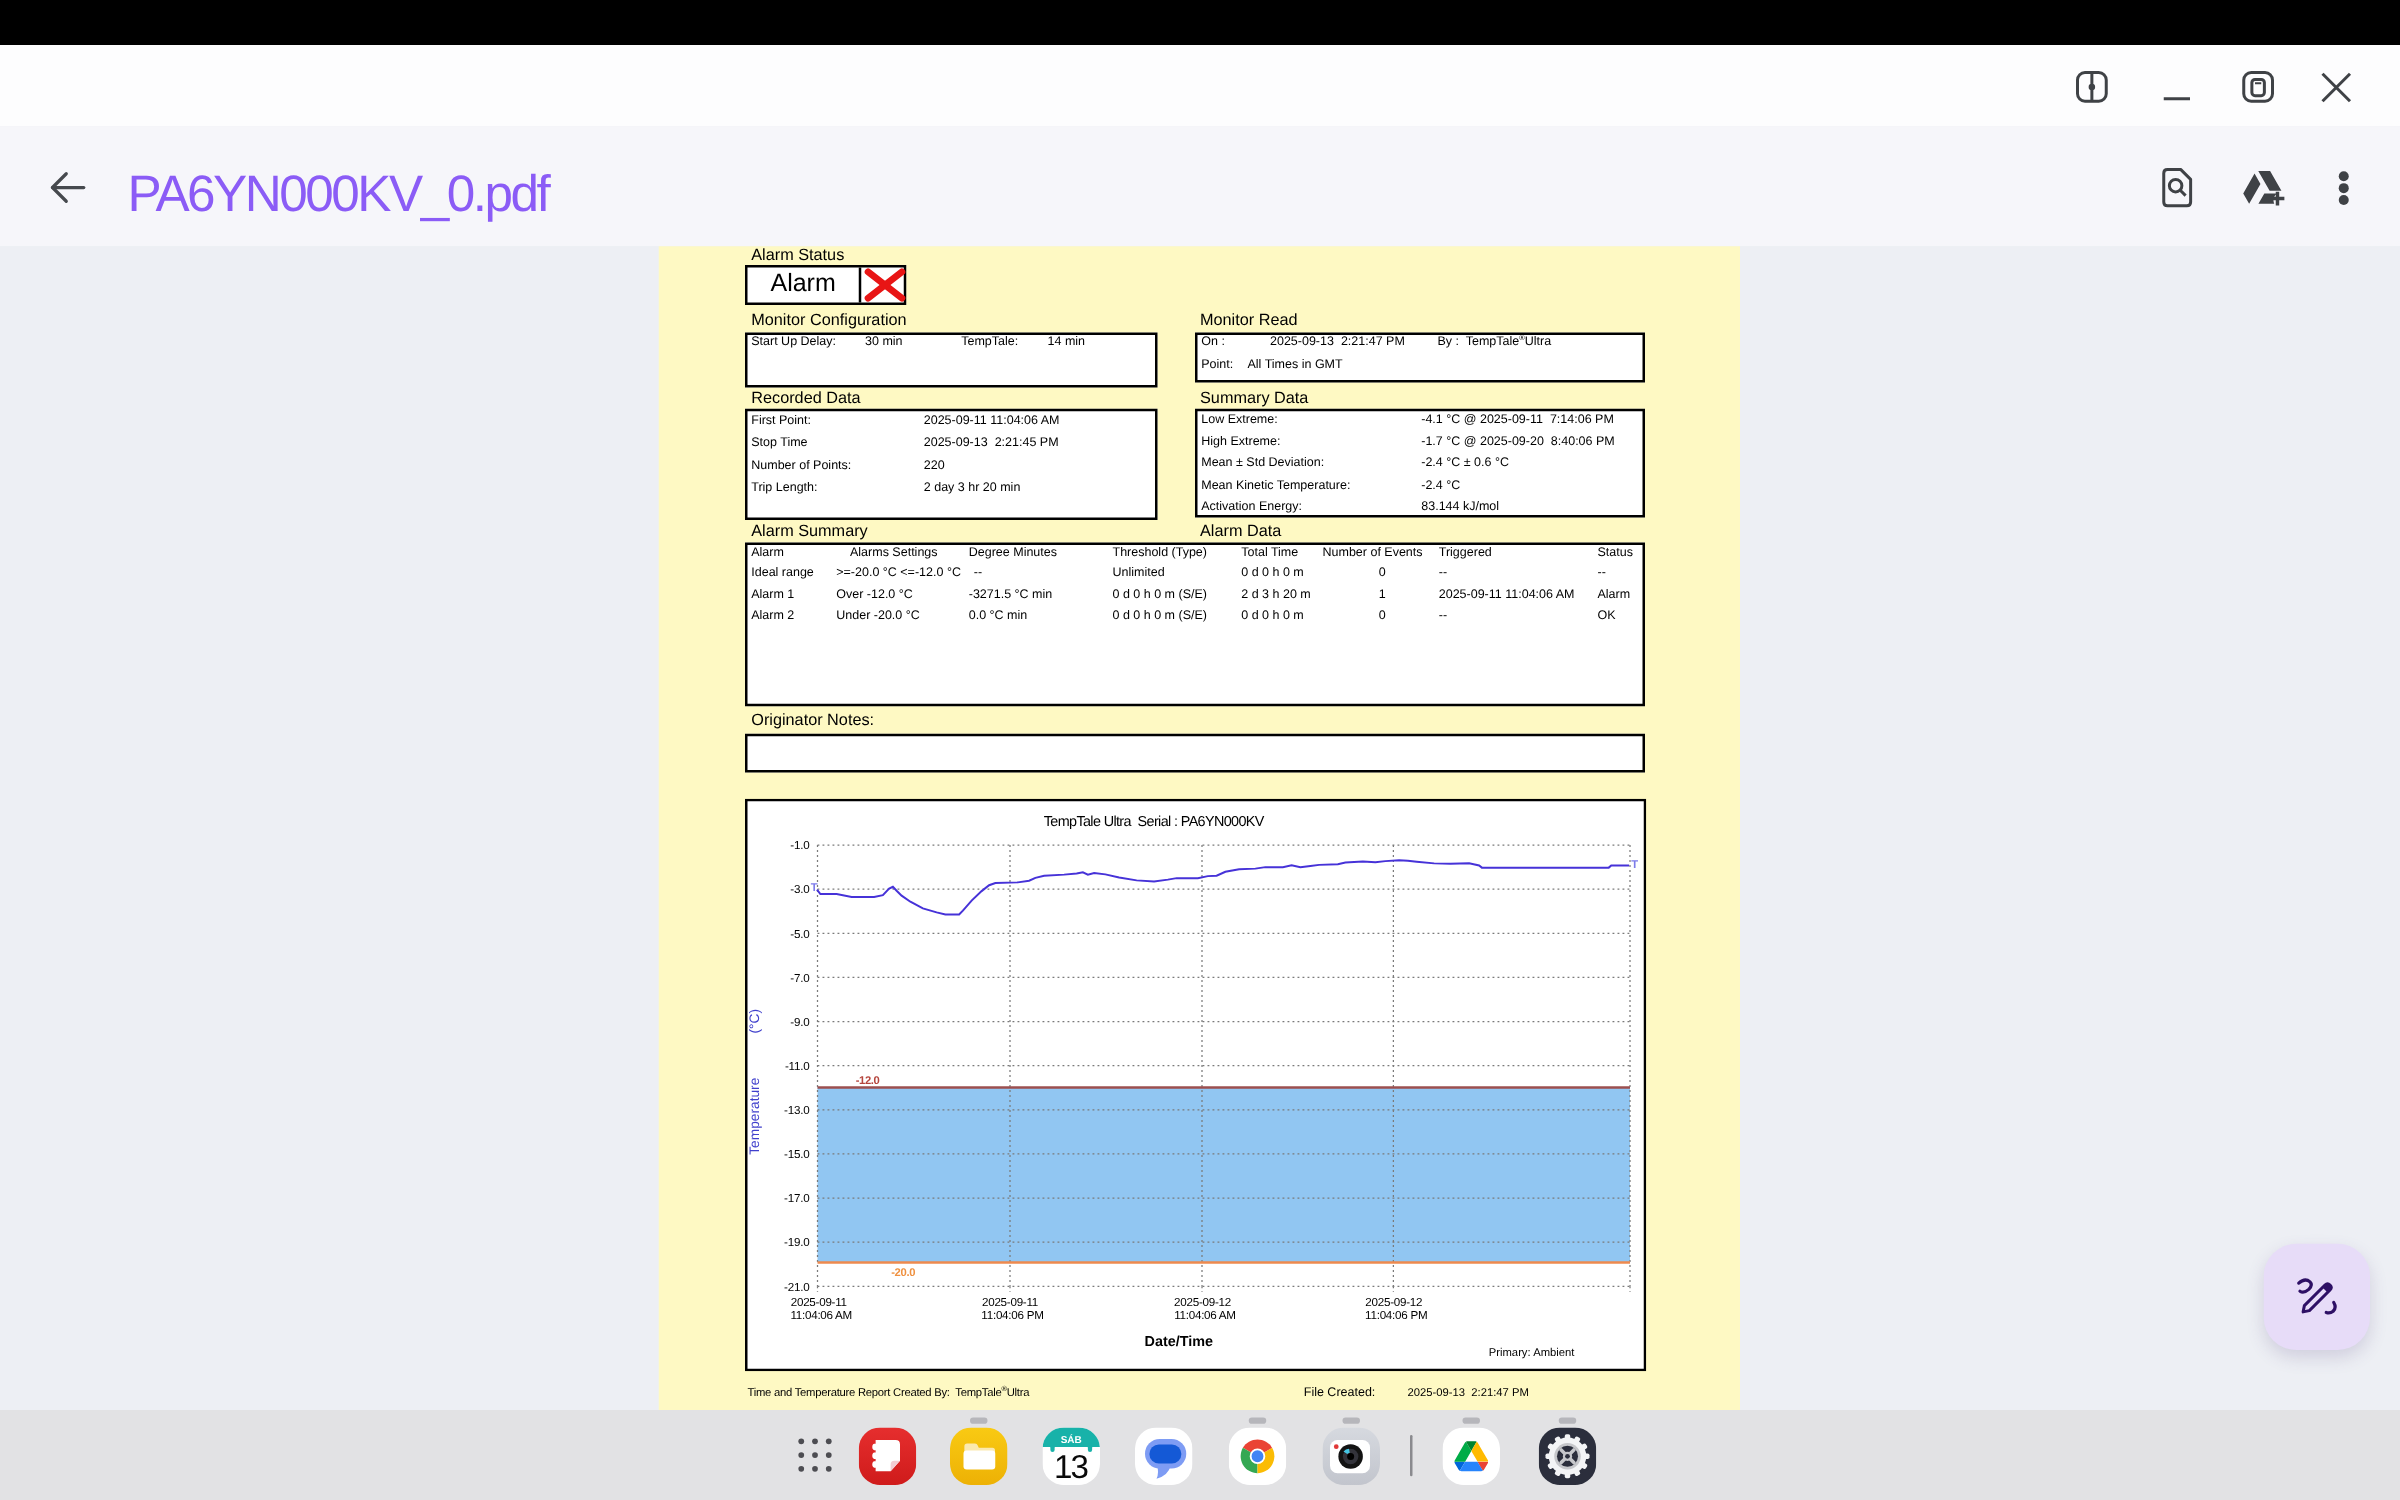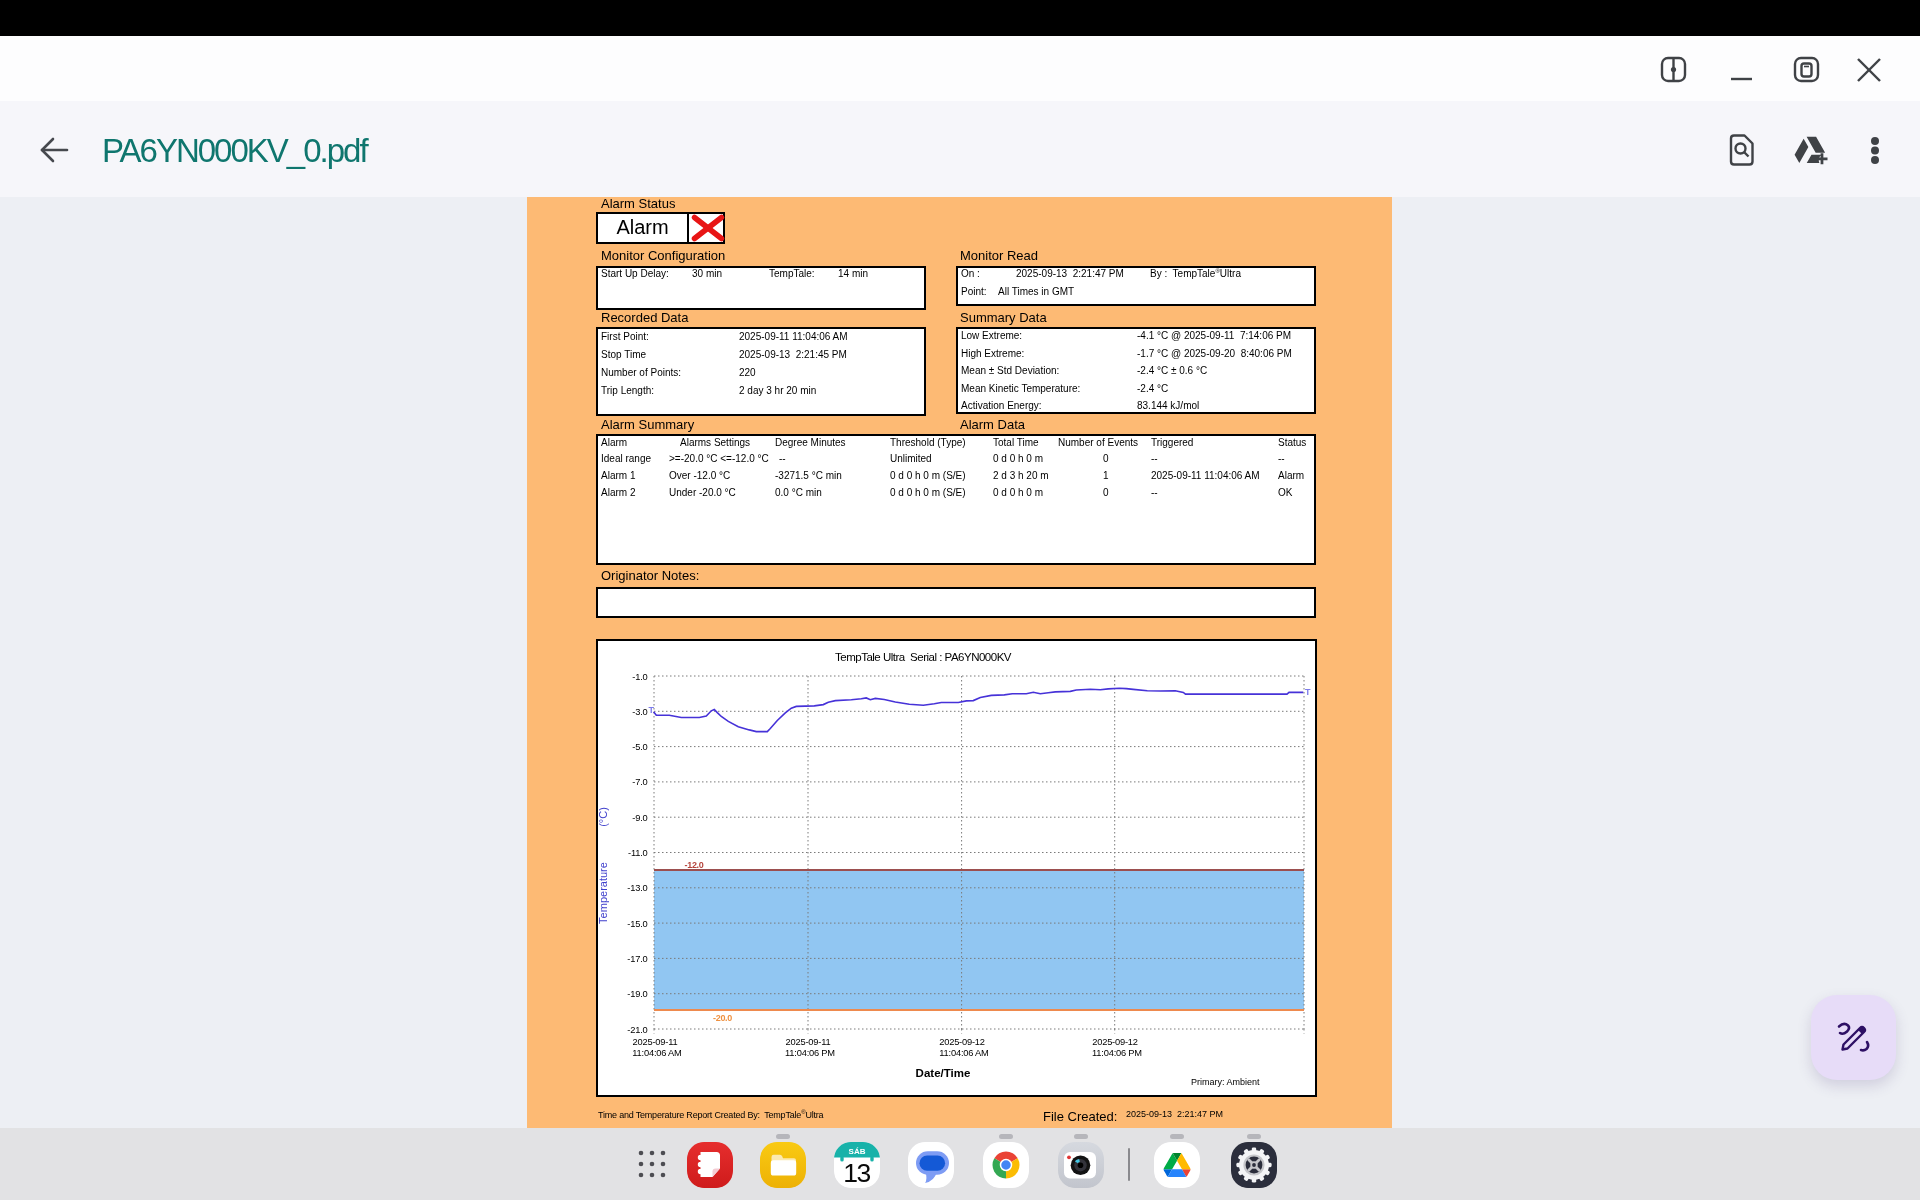--- a/index.html
+++ b/index.html
@@ -4,22 +4,22 @@
 <style>
   * { margin:0; padding:0; box-sizing:border-box; }
   html,body { width:1920px; height:1200px; overflow:hidden; background:#edeff4; font-family:"Liberation Sans", sans-serif; }
   .abs { position:absolute; }
   #stage { position:relative; width:1920px; height:1200px; }
   #blackbar { left:0; top:0; width:1920px; height:36px; background:#000; }
   #titlebar { left:0; top:36px; width:1920px; height:65px; background:#fdfdfe; }
   #appbar { left:0; top:101px; width:1920px; height:96px; background:#f6f6fa; }
   #content { left:0; top:197px; width:1920px; height:931px; background:#edeff4; }
   #taskbar { left:0; top:1128px; width:1920px; height:72px; background:#e2e2e4; }
-  #page { left:527px; top:197px; width:865px; height:931px; background:#fdba74; position:absolute; font-family:"Liberation Sans", sans-serif; color:#000; }
-  #apptitle { left:102px; top:132px; font-size:33px; color:#0f766e; letter-spacing:-2px; }
+  #page { left:527px; top:197px; width:865px; height:931px; background:#fef9c3; position:absolute; font-family:"Liberation Sans", sans-serif; color:#000; }
+  #apptitle { left:102px; top:132px; font-size:41px; color:#8b5cf6; letter-spacing:-2px; }
   .hdr { position:absolute; font-size:13px; color:#000; }
   .box { position:absolute; border:2px solid #000; background:#fff; }
   .t { position:absolute; font-size:10px; white-space:pre; }
   sup.reg { font-size:6px; vertical-align:super; }
   .pill { position:absolute; width:14px; height:5px; border-radius:2.5px; background:#b6b6bb; }
   .ticon { position:absolute; width:46px; height:46px; border-radius:17px; top:1142px; }
   #fab { position:absolute; left:1811px; top:995px; width:85px; height:85px; border-radius:26px; background:#e7dcf8; box-shadow:0 6px 14px rgba(80,60,120,0.18); }
 </style>
 </head>
 <body>
@@ -226,21 +226,21 @@
         <text x="366" y="405.5">2025-09-12</text>
         <text x="368" y="416.5">11:04:06 AM</text>
         <text x="519" y="405.5">2025-09-12</text>
         <text x="521" y="416.5">11:04:06 PM</text>
       </g>
       <text x="347" y="438" font-size="11.5" font-weight="bold" fill="#000" text-anchor="middle">Date/Time</text>
       <text x="595" y="446" font-size="9" fill="#000">Primary: Ambient</text>
     </svg>
 
     <div class="t" style="left:71px;top:912px;font-size:9px;letter-spacing:-0.2px">Time and Temperature Report Created By:  TempTale<sup class="reg">®</sup>Ultra</div>
-    <div class="t" style="left:516px;top:912px;font-size:13px">File Created:</div>
+    <div class="t" style="left:516px;top:912px;font-size:10px">File Created:</div>
     <div class="t" style="left:599px;top:912px;font-size:9px">2025-09-13  2:21:47 PM</div>
   </div>
 
   <div class="abs" id="taskbar"></div>
 
   <div class="pill" style="left:776px;top:1134px"></div>
   <div class="pill" style="left:999px;top:1134px"></div>
   <div class="pill" style="left:1074px;top:1134px"></div>
   <div class="pill" style="left:1170px;top:1134px"></div>
   <div class="pill" style="left:1247px;top:1134px"></div>

